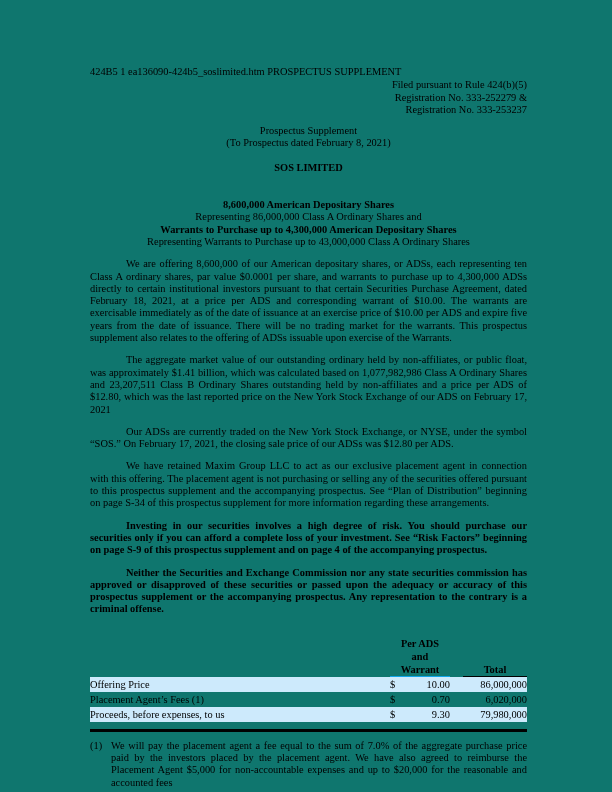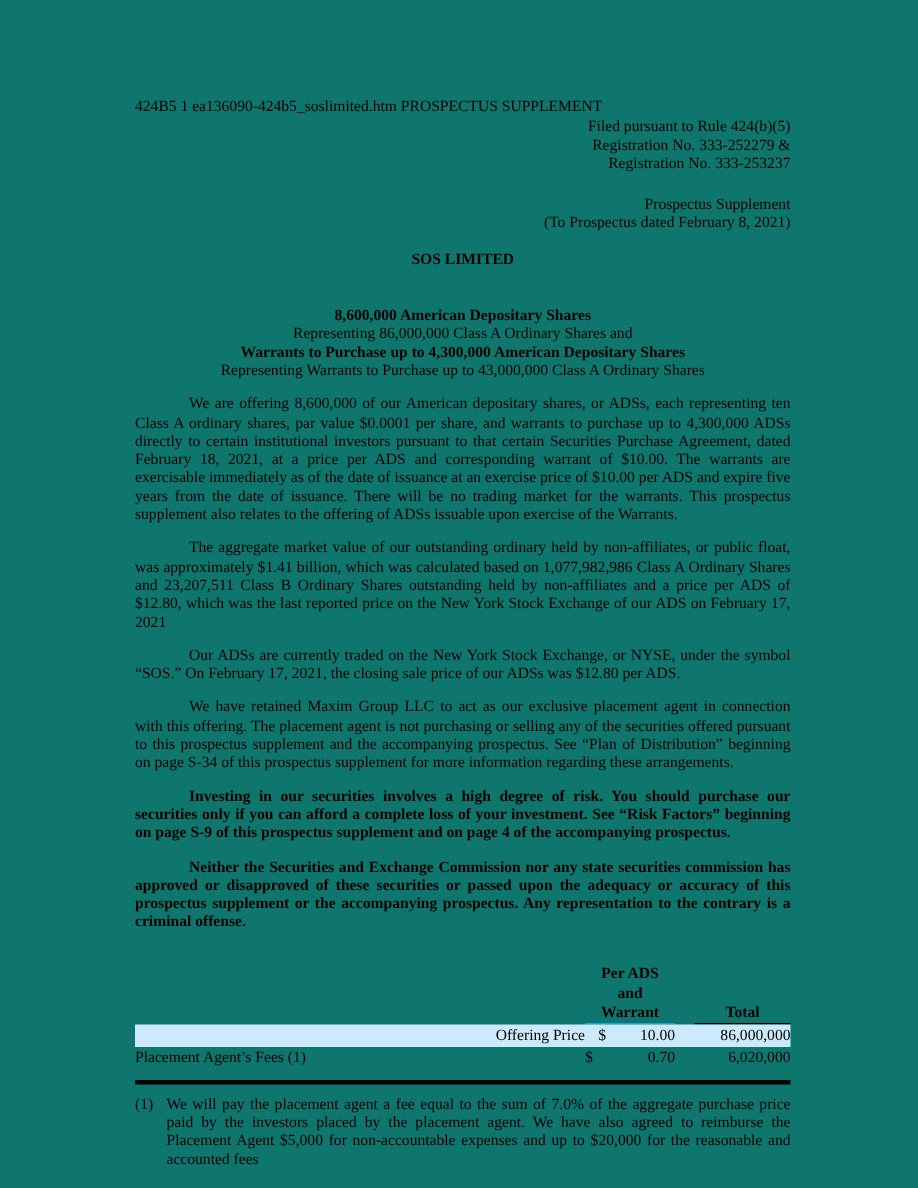--- a/index.html
+++ b/index.html
@@ -23,22 +23,22 @@
   }
   .file-line {
     text-align: left;
     margin-bottom: 1px;
   }
   .filing-block {
     text-align: right;
     font-weight: normal;
   }
   .supplement-block {
-    margin-top: 15px;
-    text-align: right;
+    margin-top: 9px;
+    text-align: center;
   }
   .company-name {
     margin-top: 12px;
     text-align: center;
     font-weight: bold;
   }
   .offering-block {
     margin-top: 25px;
     text-align: center;
   }
@@ -68,21 +68,21 @@
     font-weight: bold;
   }
   .hdr-underline {
     border-bottom: 1px solid #0ea5e9;
   }
   .hdr-total-inner {
     border-bottom: 1px solid #000;
     text-align: center;
     font-weight: bold;
   }
-  tr.hl td { background: var(--hl, #cdeafc); text-align: right; }
+  tr.hl td { background: var(--hl, #cdeafc); }
   .price-table tr.data-row td { padding-top: 1px; padding-bottom: 1px; }
   
   .thick-rule {
     margin-top: 7px;
     height: 3px;
     background: #000000;
   }
   
   .footnote {
     margin-top: 8px;
@@ -148,20 +148,26 @@
       <td class="col-currency">$</td>
       <td class="col-value">10.00</td>
       <td class="col-total">86,000,000</td>
     </tr>
     <tr class="data-row">
       <td>Placement Agent’s Fees (1)</td>
       <td class="col-currency">$</td>
       <td class="col-value">0.70</td>
       <td class="col-total">6,020,000</td>
     </tr>
+    <tr class="data-row hl">
+      <td>Proceeds, before expenses, to us</td>
+      <td class="col-currency">$</td>
+      <td class="col-value">9.30</td>
+      <td class="col-total">79,980,000</td>
+    </tr>
   </tbody>
     </table>
 
   <div class="thick-rule"></div>
 
   <div class="footnote">
     <div class="footnote-marker">(1)</div>
     <div class="footnote-text">We will pay the placement agent a fee equal to the sum of 7.0% of the aggregate purchase price paid by the investors placed by the placement agent. We have also agreed to reimburse the Placement Agent $5,000 for non-accountable expenses and up to $20,000 for the reasonable and accounted fees</div>
   </div>
 

